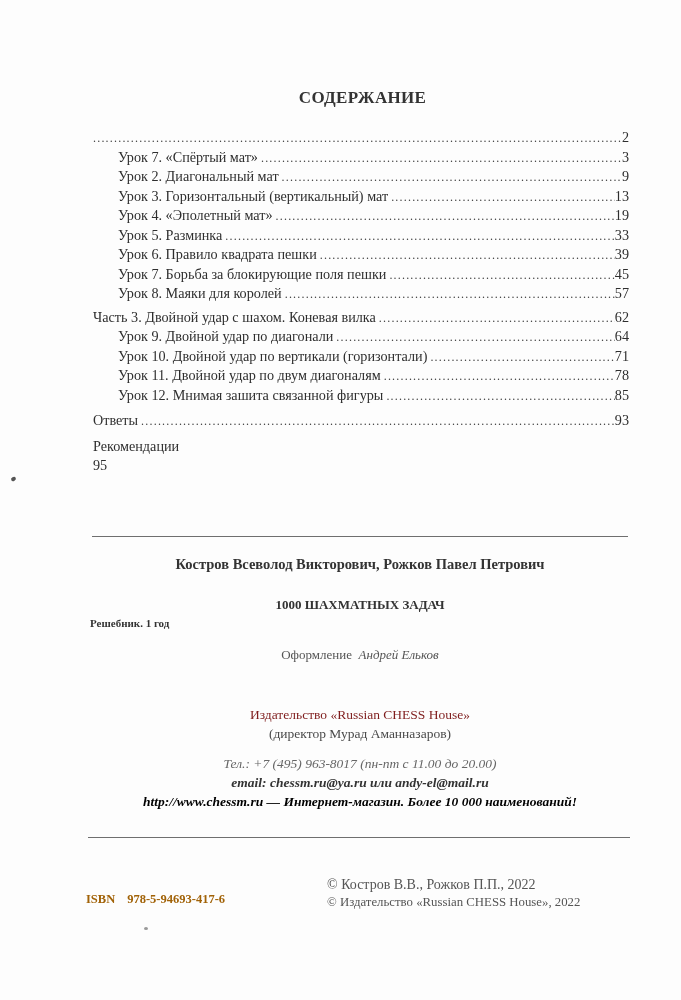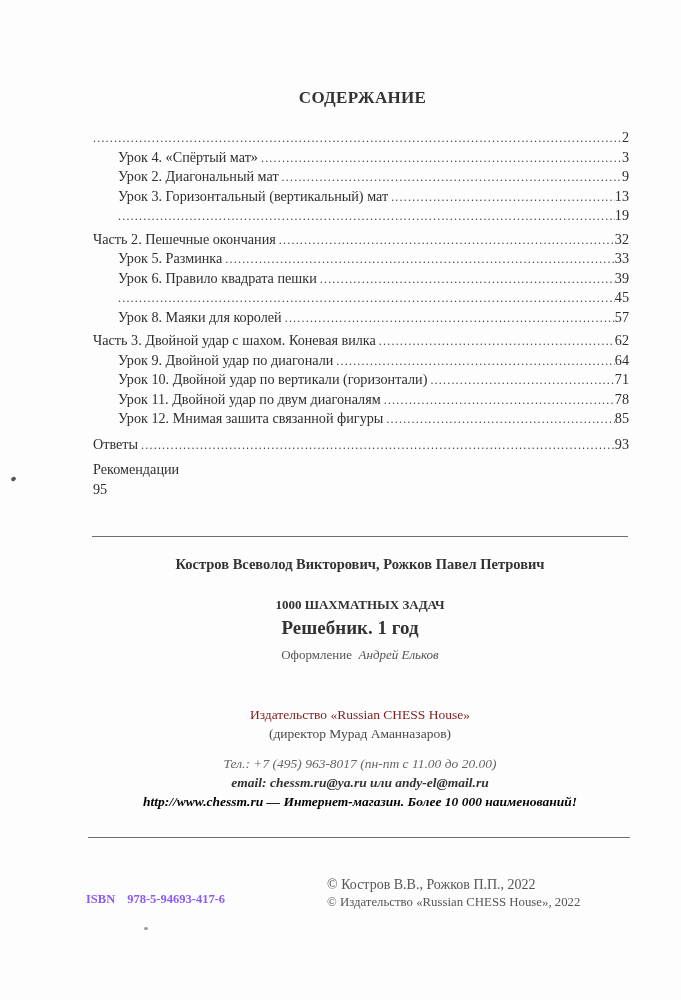--- a/index.html
+++ b/index.html
@@ -40,81 +40,78 @@
       font-size: 12px;
       letter-spacing: 1.2px;
     }
     .toc-dots::before {
       content: "........................................................................................................................................................................................................................";
     }
     .toc-page { flex: 0 0 auto; text-align: right; }
     .rule { height: 1px; background: #6f6f6f; }
     .authors { top: 556px; left: 90px; width: 540px; text-align: center; font-weight: bold; font-size: 14.5px; color: #333; }
     .title { top: 597px; left: 90px; width: 540px; text-align: center; font-weight: bold; font-size: 13px; color: #333; }
-    .subtitle { top: 617px; left: 80px; width: 540px; text-align: center; font-weight: bold; font-size: 19px; color: #333; }
+    .subtitle { top: 617px; left: 90px; width: 540px; text-align: left; font-weight: bold; font-size: 11px; color: #333; }
     .design { top: 647px; left: 90px; width: 540px; text-align: center; font-size: 13px; color: #555; }
     .design i { font-style: italic; }
     .publisher { top: 707px; left: 90px; width: 540px; text-align: center; font-size: 13.5px; color: #7f1d1d; }
     .director { top: 726px; left: 90px; width: 540px; text-align: center; font-size: 13.5px; color: #4a4a4a; }
     .phone { top: 756px; left: 90px; width: 540px; text-align: center; font-size: 13.5px; font-style: italic; color: #666; }
     .email { top: 775px; left: 90px; width: 540px; text-align: center; font-size: 13.5px; font-style: italic; font-weight: bold; color: #333; }
     .web { top: 794px; left: 90px; width: 540px; text-align: center; font-size: 13.5px; font-style: italic; font-weight: bold; color: #000000; }
-    .isbn { top: 892px; left: 86px; font-size: 12.5px; font-weight: bold; color: #8b5cf6; white-space: nowrap; }
+    .isbn { top: 892px; left: 86px; font-size: 12.5px; font-weight: bold; color: #a16207; white-space: nowrap; }
     .isbn .num { margin-left: 12px; }
     .copy1 { top: 877px; left: 327px; font-size: 14px; color: #555; white-space: nowrap; }
     .copy2 { top: 895px; left: 327px; font-size: 12.8px; color: #555; white-space: nowrap; }
     .speck { background: #555; border-radius: 50%; }
   </style>
 </head>
 <body>
 
 <div class="abs heading" style="left:0;width:725px;">СОДЕРЖАНИЕ</div>
 
 <div class="abs toc">
 
   <div class="toc-row part first">
     <span class="toc-dots"></span>
     <span class="toc-page">2</span>
   </div>
   <div class="toc-row lesson">
-    <span class="toc-label">Урок 4. «Спёртый мат»</span>
+    <span class="toc-label">Урок 7. «Спёртый мат»</span>
     <span class="toc-dots"></span>
     <span class="toc-page">3</span>
   </div>
   <div class="toc-row lesson">
     <span class="toc-label">Урок  2. Диагональный мат</span>
     <span class="toc-dots"></span>
     <span class="toc-page">9</span>
   </div>
   <div class="toc-row lesson">
     <span class="toc-label">Урок  3. Горизонтальный (вертикальный) мат</span>
     <span class="toc-dots"></span>
     <span class="toc-page">13</span>
   </div>
   <div class="toc-row lesson">
+    <span class="toc-label">Урок 4. «Эполетный мат»</span>
     <span class="toc-dots"></span>
     <span class="toc-page">19</span>
   </div>
 
-  <div class="toc-row part gap">
-    <span class="toc-label">Часть 2. Пешечные окончания</span>
-    <span class="toc-dots"></span>
-    <span class="toc-page">32</span>
-  </div>
   <div class="toc-row lesson">
     <span class="toc-label">Урок 5. Разминка</span>
     <span class="toc-dots"></span>
     <span class="toc-page">33</span>
   </div>
   <div class="toc-row lesson">
     <span class="toc-label">Урок 6. Правило квадрата пешки</span>
     <span class="toc-dots"></span>
     <span class="toc-page">39</span>
   </div>
   <div class="toc-row lesson">
+    <span class="toc-label">Урок 7. Борьба за блокирующие поля пешки</span>
     <span class="toc-dots"></span>
     <span class="toc-page">45</span>
   </div>
   <div class="toc-row lesson">
     <span class="toc-label">Урок 8. Маяки для королей</span>
     <span class="toc-dots"></span>
     <span class="toc-page">57</span>
   </div>
 
   <div class="toc-row part gap">

